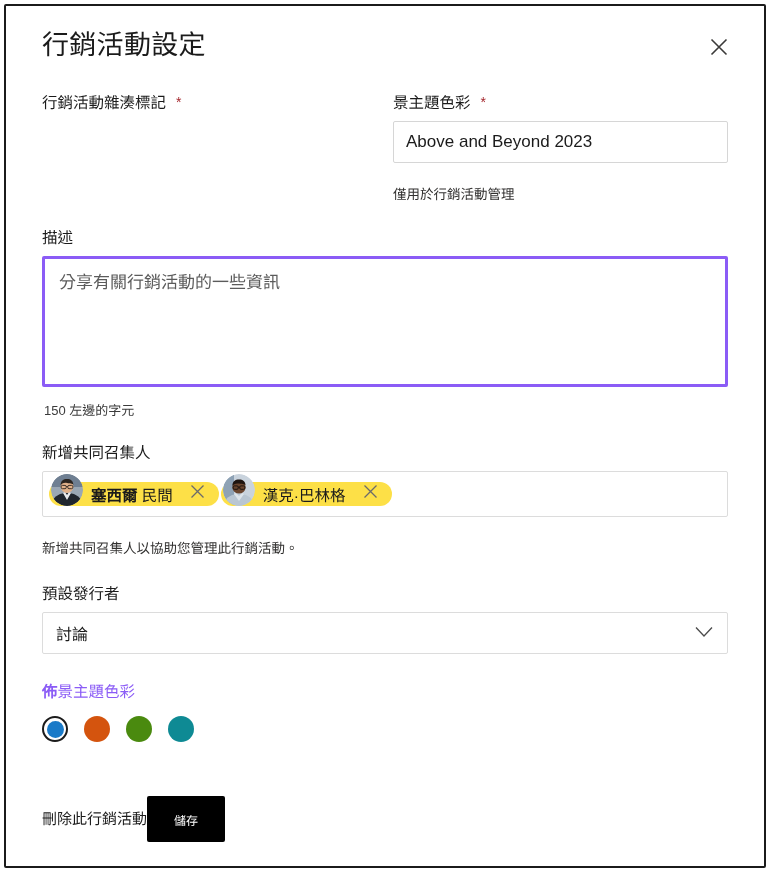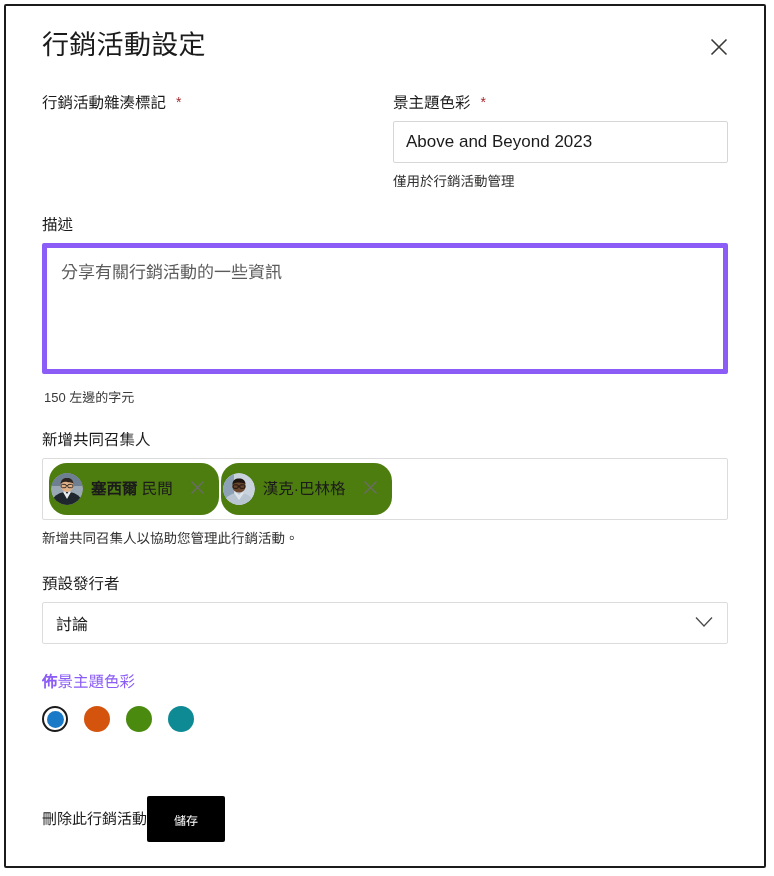--- a/index.html
+++ b/index.html
@@ -78,21 +78,21 @@
   .req-star {
     color: #a4262c;
     font-size: 14px;
     margin-left: 10px;
     vertical-align: 1px;
   }
   .hint {
     font-size: 13.5px;
     color: #323130;
     line-height: 18px;
-    margin-top: 10px;
+    margin-top: 23px;
   }
 
   .two-col {
     display: flex;
     gap: 16px;
     padding: 0 8px;
     margin-top: 8px;
   }
   .col { width: 352px; box-sizing: border-box; }
 
@@ -115,25 +115,25 @@
     color: #c8c8c8;
   }
   .text-input.disabled::placeholder { color: #c8c8c8; opacity: 1; }
 
   
   .desc-block { padding: 0 8px; margin-top: 24px; }
   .desc-area {
     box-sizing: border-box;
     width: 100%;
     height: 131px;
-    border: 5px solid #8b5cf6;
+    border: 3px solid #8b5cf6;
     border-radius: 2px;
     background: #ffffff;
     font-size: 17px;
-    font-family: Liberation Serif, serif;
+    font-family: Liberation Mono, monospace;
     color: #1b1b1b;
     padding: 13px 14px;
     resize: none;
     outline: none;
     line-height: 24px;
   }
   .desc-area::placeholder { color: #5b5b5b; opacity: 1; }
   .char-count {
     font-size: 13px;
     color: #3b3b3b;
@@ -150,23 +150,23 @@
     border: 1px solid #dcdcdc;
     border-radius: 2px;
     background: #ffffff;
     display: flex;
     align-items: center;
     gap: 2px;
     padding: 4px 6px;
   }
   .person-chip {
     display: flex;
-    align-items: center;
-    height: 52px;
-    background: #4d7c0f;
+    align-items: flex-end;
+    height: 24px;
+    background: #fde047;
     border-radius: 18px;
     padding: 0 2px 0 2px;
     max-width: 300px;
   }
   .avatar {
     width: 32px;
     height: 32px;
     border-radius: 50%;
     flex: 0 0 32px;
     overflow: hidden;

